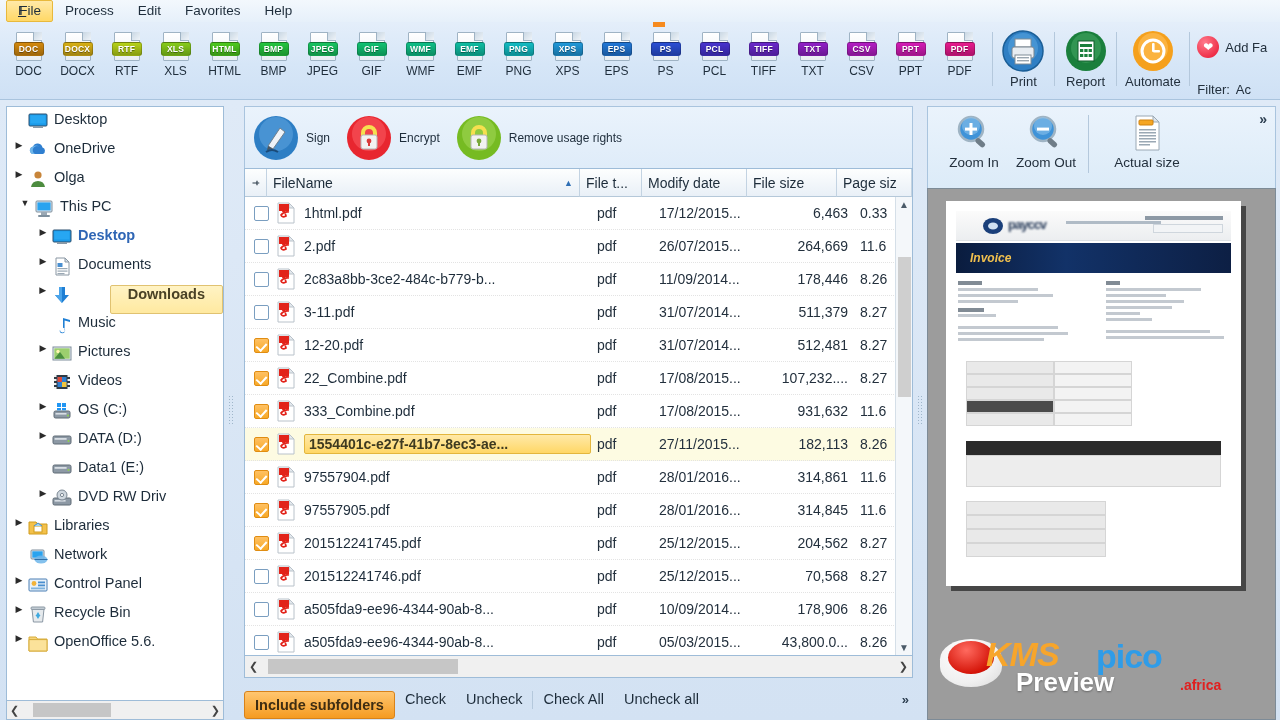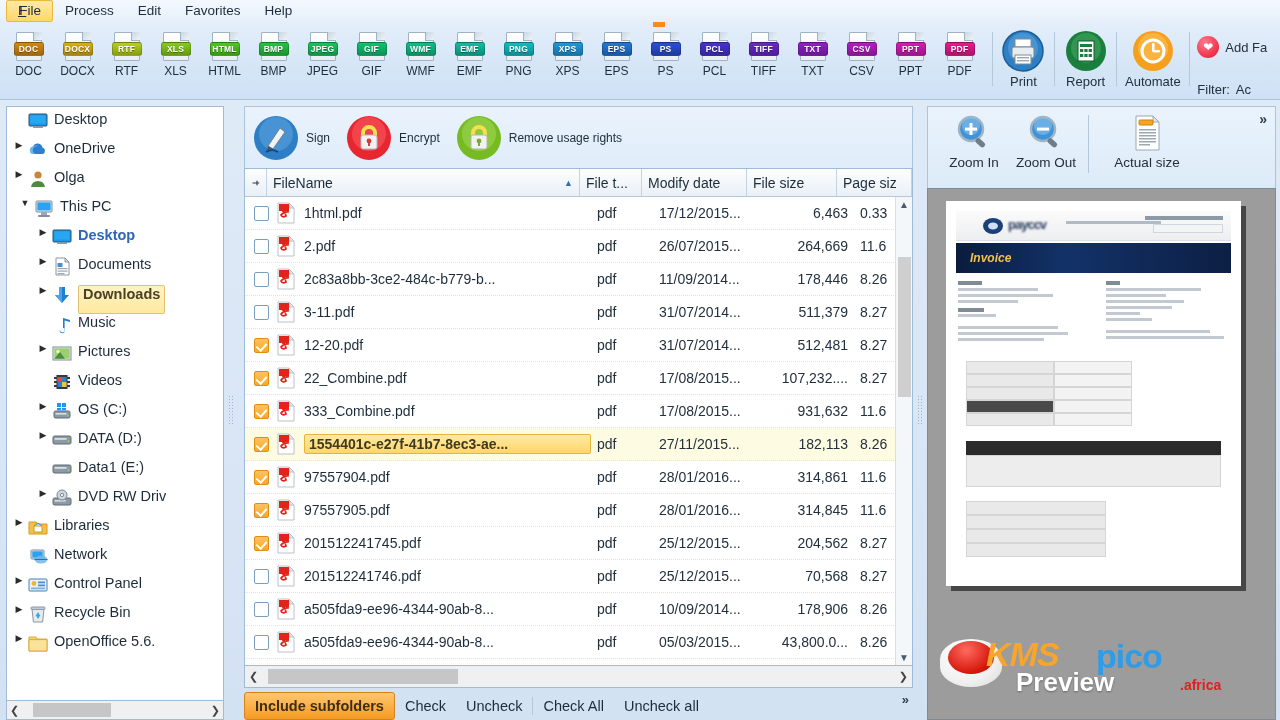--- a/index.html
+++ b/index.html
@@ -97,22 +97,22 @@
   .tnode{
     display:flex;height:29px;padding-left:4px;white-space:nowrap;cursor:default;
   }
   .texp{ width:16px;text-align:center;font-size:9px;color:#2b2b2b; }
   .texp.open:after{ content:"\25BC"; }
   .texp.closed:after{ content:"\25B6"; }
   .ticon{ width:22px;height:20px;margin-right:5px;position:relative;flex:none; }
   .tlabel{ font-size:14.5px; color:#1d2c3a; }
   .tnode.sel .tlabel{
     background:linear-gradient(to bottom,#fff3c4,#ffe9a0);
-    border:1px solid #e0c271; border-radius:2px; padding:0 4px;
-    font-weight:bold; color:#4a4226;
+    border:1px solid #e0c271; border-radius:2px; padding:0 17px;
+    font-weight:bold; color:#4a4226;margin-left:32px;
   }
   .tlabel.blue{ color:#2f66b5; font-weight:bold; }
   #tree-hscroll{
     height:20px; background:#f0f0f0;border:1px solid #9ebcd8;
     display:flex;align-items:center;justify-content:space-between;padding:0 3px;
   }
   #tree-hscroll .thumb{ width:78px;height:14px;background:#c6c6c6;margin-left:14px; }
   #tree-hscroll .ar{ font-size:11px;color:#444; }
 
   
@@ -166,21 +166,21 @@
     display:flex;flex-direction:column;justify-content:space-between;align-items:center;
   }
   #vscroll .va{ font-size:10px;color:#4a5a68;padding:2px 0; }
   #vthumb{ position:absolute;top:60px;left:2px;width:13px;height:140px;background:#cfcfcf; }
   #grid-hscroll{
     height:22px;background:#f0f0f0;border:1px solid #9ebcd8;border-top:none;
     display:flex;align-items:center;justify-content:space-between;padding:0 4px;flex:none;
   }
   #grid-hscroll .thumb{ width:190px;height:15px;background:#c6c6c6;margin-left:10px; }
   #bottom-bar{
-    height:32px;display:flex;align-items:center;gap:0;padding-top:3px;position:relative;
+    height:32px;display:flex;align-items:flex-start;gap:0;padding-top:3px;position:relative;margin-top:10px;
   }
   #include-btn{
     background:linear-gradient(to bottom,#ffc670,#f59b22);
     border:1px solid #d8821a;border-radius:3px;padding:5px 10px;
     font-size:14.5px;font-weight:bold;color:#3f2d12;cursor:default;
   }
   .linkbtn{ font-size:14.5px;padding:0 10px;cursor:default;color:#1d2c3a; }
   .vbar{ width:1px;height:18px;background:#b4c8dc; }
   #chev-bottom{ position:absolute;right:4px;top:4px;font-size:13px;font-weight:bold;color:#2c3e50; }
 

